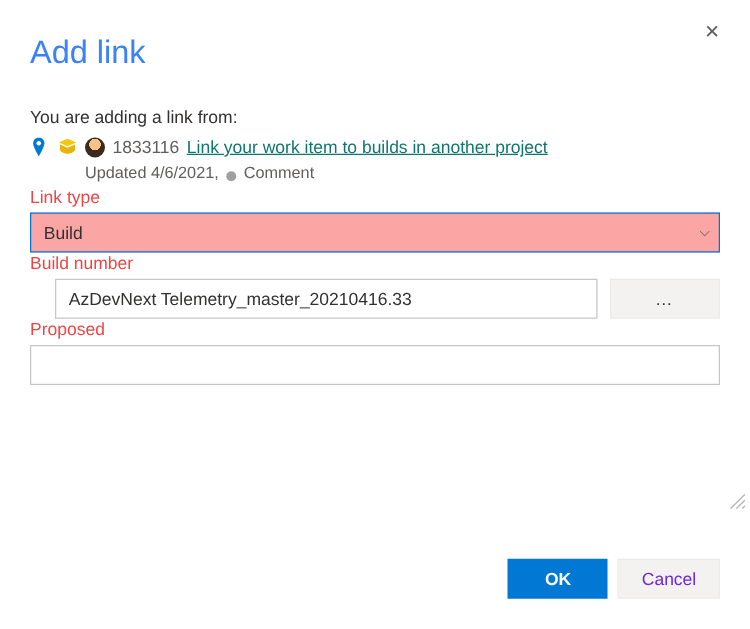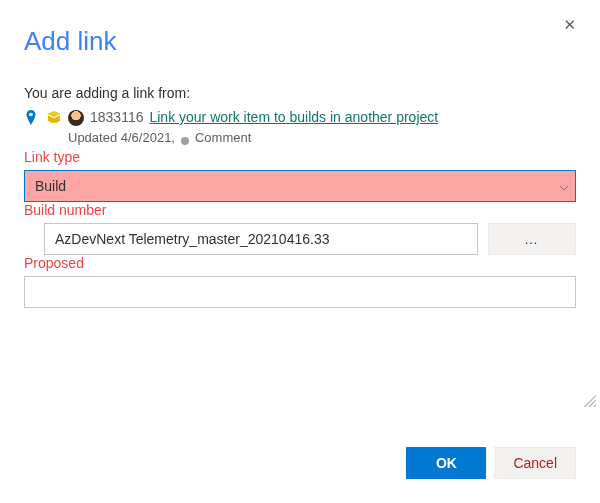--- a/index.html
+++ b/index.html
@@ -176,21 +176,21 @@
       cursor: pointer;
       font-size: 14px;
       padding: 0 18px;
       font-family: inherit;
     }
     .btn-secondary {
       min-width: 80px;
       height: 32px;
       border: 1px solid #edebe9;
       background: #f3f2f1;
-      color: #b91c1c;
+      color: #6d28d9;
       cursor: pointer;
       font-size: 14px;
       padding: 0 18px;
       font-family: inherit;
     }
   </style>
 </head>
 <body>
 
 

